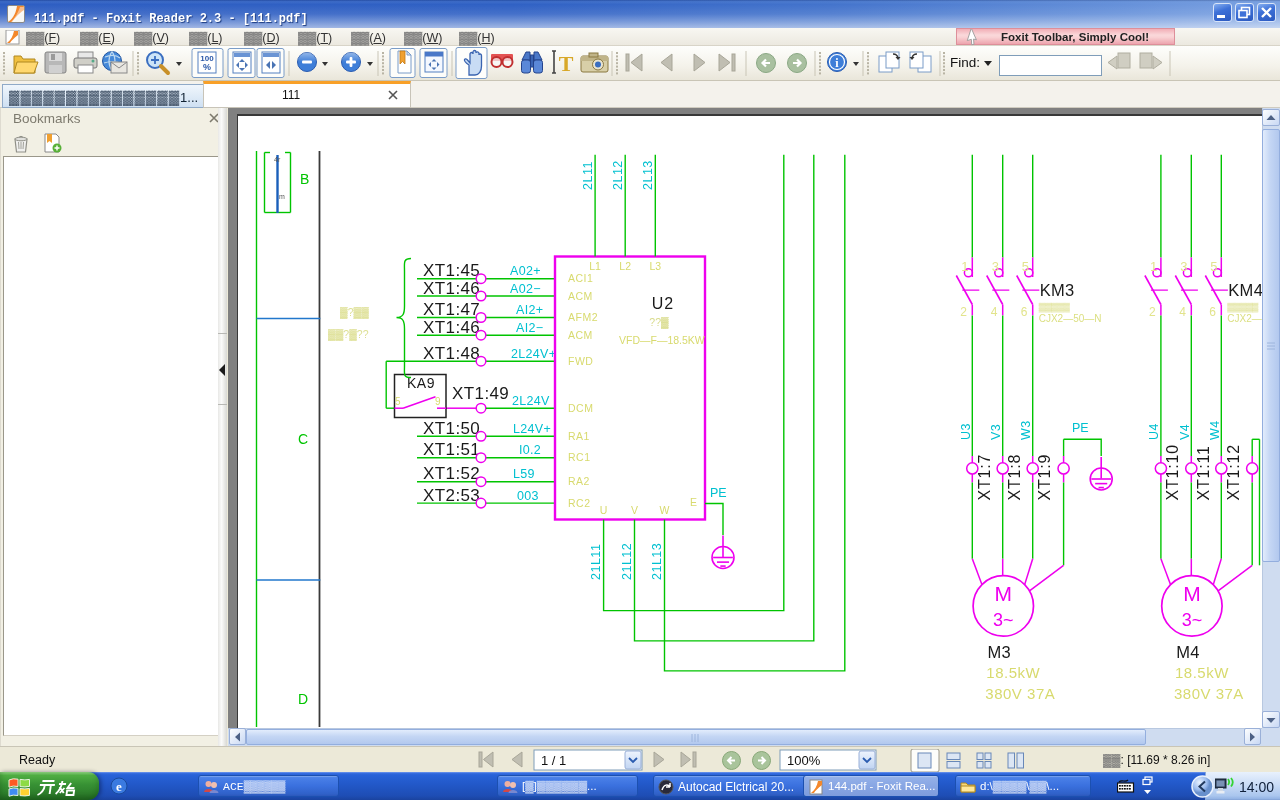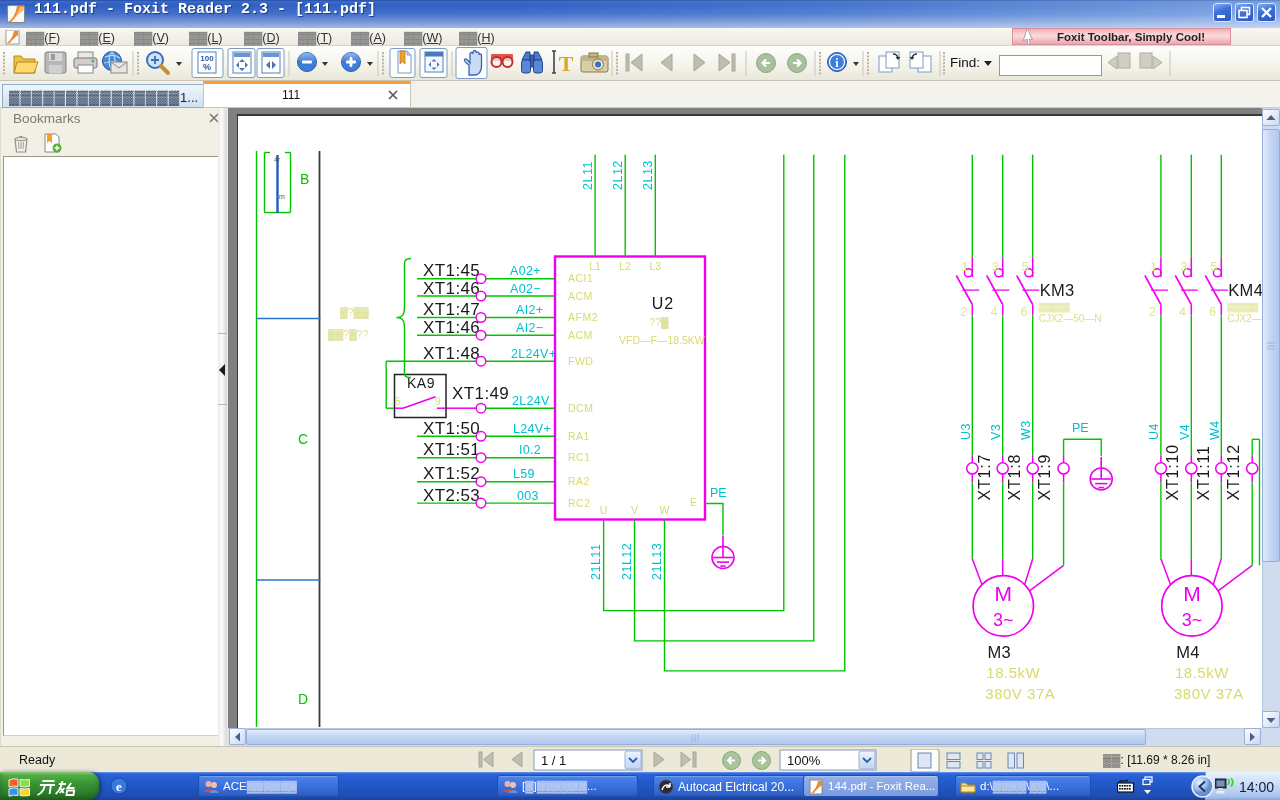--- a/index.html
+++ b/index.html
@@ -7,21 +7,21 @@
 .abs{position:absolute;}
 </style></head><body>
 
 <div class="abs" style="left:0;top:0;width:1280px;height:28px;background:linear-gradient(180deg, rgba(16,36,90,0.30) 0%, rgba(120,160,220,0.18) 6%, rgba(255,255,255,0) 16%, rgba(255,255,255,0.10) 50%, rgba(255,255,255,0.34) 78%, rgba(255,255,255,0.55) 100%),linear-gradient(90deg,#2e5ec2 0%,#3061c4 40%,#4474cc 65%,#6691da 88%,#7da3e2 100%);">
  <div class="abs" style="left:7px;top:5px;width:18px;height:18px;background:#f8f8f4;border:1px solid #888;border-radius:2px;overflow:hidden;">
    <svg width="16" height="16">
         <path d="M0,16 C6,12 8,6 9,0 L16,0 L16,4 C10,8 6,13 4,16 Z" fill="#f4882c"></path>
         <path d="M3,16 C7,12 10,7 12,1 L16,1 L16,7 C11,10 8,13 7,16 Z" fill="#fff" opacity="0.45"></path>
       </svg>
  </div>
- <div class="abs" style="left:34px;top:1px;font-family:'Liberation Mono',monospace;font-weight:bold;font-size:15px;letter-spacing:0;color:#fff;text-shadow:1px 1px 1px #1a3a80;">111.pdf - Foxit Reader 2.3 - [111.pdf]</div>
+ <div class="abs" style="left:34px;top:12px;font-family:'Liberation Mono',monospace;font-weight:bold;font-size:12px;letter-spacing:0;color:#fff;text-shadow:1px 1px 1px #1a3a80;">111.pdf - Foxit Reader 2.3 - [111.pdf]</div>
 
 <div class="abs" style="left:1213px;top:3px;width:19px;height:19px;border:1px solid #d8e4f8;border-radius:3px;background:linear-gradient(160deg,#86aff0 0%,#3e71d8 40%,#2a59c0 100%);"><svg width="17" height="17">
         <rect x="3" y="11" width="8" height="3" fill="#fff"></rect>
       </svg></div>
 <div class="abs" style="left:1235px;top:3px;width:19px;height:19px;border:1px solid #d8e4f8;border-radius:3px;background:linear-gradient(160deg,#86aff0 0%,#3e71d8 40%,#2a59c0 100%);"><svg width="17" height="17">
         <rect x="5.5" y="3.5" width="8" height="7" fill="none" stroke="#fff" stroke-width="1.6"></rect>
         <rect x="3" y="6.5" width="8" height="7" fill="#3e71d8" stroke="#fff" stroke-width="1.6"></rect>
       </svg></div>
 <div class="abs" style="left:1257px;top:3px;width:19px;height:19px;border:1px solid #d8e4f8;border-radius:3px;background:linear-gradient(160deg,#86aff0 0%,#3e71d8 40%,#2a59c0 100%);"><svg width="17" height="17">
         <path d="M4,4 L13,13 M13,4 L4,13" stroke="#fff" stroke-width="2.4"></path>
@@ -34,21 +34,21 @@
     </svg></div>
 <div class="abs" style="left:26px;top:31px;font-size:12.5px;color:#333;"><span style="color:#7a7a7a;">▓▓</span>(<u>F</u>)</div>
 <div class="abs" style="left:80px;top:31px;font-size:12.5px;color:#333;"><span style="color:#7a7a7a;">▓▓</span>(<u>E</u>)</div>
 <div class="abs" style="left:134px;top:31px;font-size:12.5px;color:#333;"><span style="color:#7a7a7a;">▓▓</span>(<u>V</u>)</div>
 <div class="abs" style="left:189px;top:31px;font-size:12.5px;color:#333;"><span style="color:#7a7a7a;">▓▓</span>(<u>L</u>)</div>
 <div class="abs" style="left:244px;top:31px;font-size:12.5px;color:#333;"><span style="color:#7a7a7a;">▓▓</span>(<u>D</u>)</div>
 <div class="abs" style="left:298px;top:31px;font-size:12.5px;color:#333;"><span style="color:#7a7a7a;">▓▓</span>(<u>T</u>)</div>
 <div class="abs" style="left:351px;top:31px;font-size:12.5px;color:#333;"><span style="color:#7a7a7a;">▓▓</span>(<u>A</u>)</div>
 <div class="abs" style="left:404px;top:31px;font-size:12.5px;color:#333;"><span style="color:#7a7a7a;">▓▓</span>(<u>W</u>)</div>
 <div class="abs" style="left:459px;top:31px;font-size:12.5px;color:#333;"><span style="color:#7a7a7a;">▓▓</span>(<u>H</u>)</div>
-<div class="abs" style="left:1012px;top:28px;width:219px;height:17px;background:linear-gradient(180deg,#f2aeb6 0%,#fad8da 40%,#f9d2d4 55%,#eda4ae 100%);border:1px solid #dd8f9a;">
+<div class="abs" style="left:956px;top:28px;width:219px;height:17px;background:linear-gradient(180deg,#f2aeb6 0%,#fad8da 40%,#f9d2d4 55%,#eda4ae 100%);border:1px solid #dd8f9a;">
 <svg class="abs" width="20" height="22" style="left:5px;top:0px;">
       <g transform="rotate(18 10 10)">
         <path d="M6,0 L6,13 L9.5,10.5 L11.5,15.5 L13.5,14.5 L11.5,9.5 L14.5,9.5 Z" fill="#fff" stroke="#999" stroke-width="0.8"></path>
       </g>
     </svg>
 <div class="abs" style="left:44px;top:2px;font-size:11.5px;font-weight:bold;color:#222;">Foxit Toolbar, Simply Cool!</div>
   </div>
 <div class="abs" style="left:0;top:46px;width:1280px;height:35px;background:linear-gradient(180deg,#fefefc 0%,#f4f2ea 60%,#e9e6da 100%);border-bottom:1px solid #c9c5b6;"></div>
 <svg class="abs" style="left:0;top:46px;" width="1280" height="35">
 <rect x="3" y="6" width="2" height="2" fill="#b8b4a4"></rect>
@@ -647,21 +647,21 @@
           <path d="M7,4 L19,4 M5,8 L20,8 M10,8 C10,13 8,16 4,18 M16,8 L16,17"></path>
           <path d="M27,4 C27,10 25,14 22,17 M24,7 L31,7 M25,10 L30,16 M30,11 L26,16"></path>
           <path d="M36,6 L33,11 L40,11 M33,13.5 L40,13.5 L40,18 L33,18 Z"></path>
         </g>
       </svg>
     </div>
 <svg class="abs" style="left:110px;top:5px;" width="18" height="18">
       <circle cx="9" cy="9" r="8" fill="#3a7ae0" stroke="#1a4a9c"></circle>
       <text x="9" y="13.5" font-size="13" font-weight="bold" fill="#fff" text-anchor="middle" font-family="Liberation Serif">e</text>
     </svg>
-<div class="abs" style="left:198px;top:3px;width:141px;height:22px;background:linear-gradient(180deg,#84a9ee 0%,#4a80e8 8%,#3a70de 50%,#3061c8 90%,#2c58ba 100%);border:1px solid #1c50b0;border-radius:3px;color:#fff;font-size:11.5px;white-space:nowrap;overflow:hidden;">
+<div class="abs" style="left:198px;top:3px;width:141px;height:22px;background:linear-gradient(180deg,#84a9ee 0%,#4a80e8 8%,#3a70de 50%,#3061c8 90%,#2c58ba 100%);border:1px solid #1c50b0;border-radius:3px;color:#fff;font-size:11.5px;white-space:nowrap;overflow:hidden;font-family:Liberation Mono, monospace;">
       <span class="abs" style="left:4px;top:3px;width:16px;height:16px;"><svg width="16" height="16">
           <circle cx="5.5" cy="5" r="3" fill="#f0b0a0"></circle>
           <path d="M1,13 C1,9 10,9 10,13 Z" fill="#d04848"></path>
           <circle cx="11" cy="6" r="3" fill="#f0c0b0"></circle>
           <path d="M6.5,14 C6.5,10 15.5,10 15.5,14 Z" fill="#7888d0"></path>
         </svg></span>
       <span class="abs" style="left:24px;top:3.5px;">ACE<span style="opacity:0.75;">▓▓▓▓▓▓</span></span>
     </div>
 <div class="abs" style="left:348px;top:3px;width:141px;height:22px;background:linear-gradient(180deg,#84a9ee 0%,#4a80e8 8%,#3a70de 50%,#3061c8 90%,#2c58ba 100%);border:1px solid #1c50b0;border-radius:3px;color:#fff;font-size:11.5px;white-space:nowrap;overflow:hidden;margin-top:44px;">
       <span class="abs" style="left:4px;top:3px;width:16px;height:16px;"><svg width="16" height="16">

